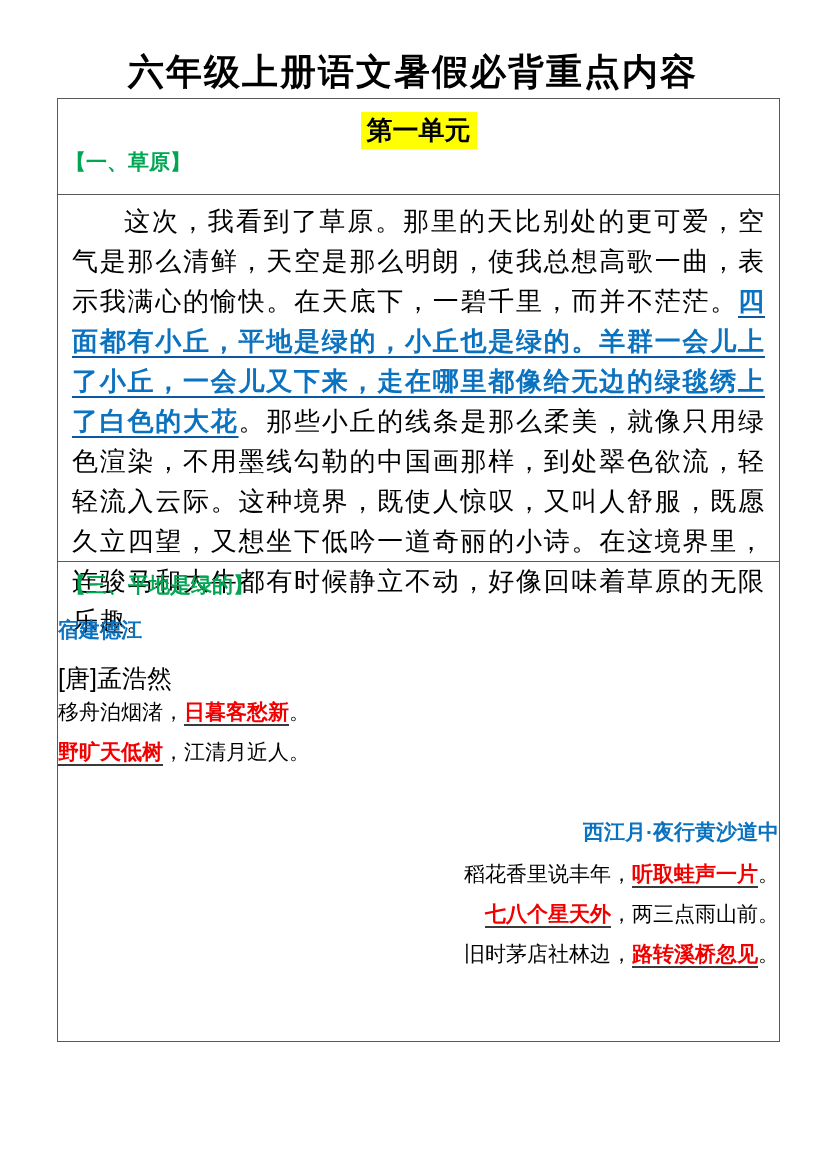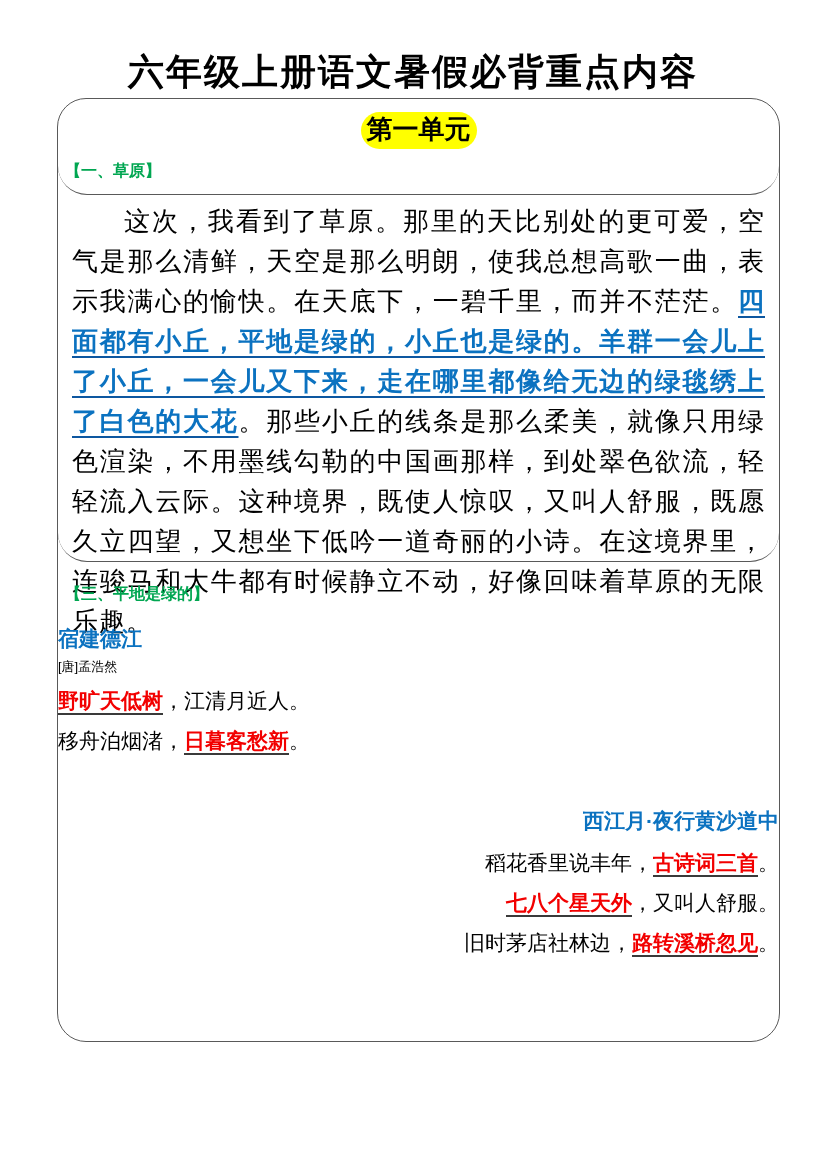--- a/index.html
+++ b/index.html
@@ -3,21 +3,21 @@
 <meta charset="utf-8">
 <style>
   :root{
     --green:#00A651;
     --blue:#0b72c0;
     --red:#f20000;
     --yellow:#FFFF00;
     --line:#595959;
     --ink:#000000;
   }
-  *{margin:0;padding:0;box-sizing:border-box;border-radius:29px;}
+  *{margin:0;padding:0;box-sizing:border-box;}
   html,body{background:#ffffff;}
   .page{
     position:relative;
     width:826px;height:1168px;
     background:#ffffff;
     font-family:"Liberation Sans","DejaVu Sans",sans-serif;
     color:var(--ink);
     overflow:hidden;
   }
   .doc-title{
@@ -37,29 +37,27 @@
     border-bottom:1px solid var(--line);
   }
   .unit-line{text-align:center;padding-top:13px;}
   .unit-badge{
     display:inline-block;
     background:var(--yellow);
     color:var(--ink);
     font-size:26px;font-weight:bold;
     padding:2px 6px;
     line-height:1.25;
-    font-family:Liberation Serif, serif;
   }
   .section-header{
     color:var(--green);
     font-weight:bold;
-    font-size:16px;
+    font-size:21px;
     line-height:26px;
     padding-left:7px;
-    margin-top:9px;
   }
   .row-paragraph{
     height:367px;
     border-bottom:1px solid var(--line);
     padding:6px 14px 0 14px;
   }
   .prose{
     font-size:26px;
     line-height:40px;
     letter-spacing:1px;
@@ -91,23 +89,23 @@
     margin-top:18px;
     text-align:left;
   }
   .poem-title{
     color:var(--blue);
     font-weight:bold;
     font-size:21px;
     line-height:28px;
   }
   .poem-author{
-    font-size:13px;
+    font-size:25px;
     line-height:28px;
-    margin-top:0;
+    margin-top:20px;
     color:var(--ink);
   }
   .poem-line{
     font-size:21px;
     line-height:40px;
     color:var(--ink);
   }
   .poem-center{
     margin-top:46px;
     text-align:right;
@@ -134,31 +132,31 @@
       <p class="prose" id="prose"><span class="seg-normal">这次，我看到了草原。那里的天比别处的更可爱，空气是那么清鲜，天空是那么明朗，使我总想高歌一曲，表示我满心的愉快。在天底下，一碧千里，而并不茫茫。</span><span class="seg-blue">四面都有小丘，平地是绿的，小丘也是绿的。羊群一会儿上了小丘，一会儿又下来，走在哪里都像给无边的绿毯绣上了白色的大花</span><span class="seg-normal">。那些小丘的线条是那么柔美，就像只用绿色渲染，不用墨线勾勒的中国画那样，到处翠色欲流，轻轻流入云际。这种境界，既使人惊叹，又叫人舒服，既愿久立四望，又想坐下低吟一道奇丽的小诗。在这境界里，连骏马和大牛都有时候静立不动，好像回味着草原的无限乐趣。</span></p>
     </div>
 
     <div class="row-poems">
       <div class="section-header">【三、平地是绿的】</div>
       <div class="poem-grid" id="poem-grid">
           <div>
             <div class="poem-title">宿建德江</div>
             <div class="poem-author">[唐]孟浩然</div>
             <div class="poem-lines">
+              <div class="poem-line"><span class="seg-normal">移舟泊烟渚，</span><span class="seg-red">日暮客愁新</span><span class="seg-normal">。</span></div>
               <div class="poem-line"><span class="seg-red">野旷天低树</span><span class="seg-normal">，江清月近人。</span></div>
-              <div class="poem-line"><span class="seg-normal">移舟泊烟渚，</span><span class="seg-red">日暮客愁新</span><span class="seg-normal">。</span></div>
             </div>
           </div>
         </div>
       <div class="poem-center" id="poem-center">
           <div>
             <div class="poem-title">西江月·夜行黄沙道中</div>
             <div class="poem-lines">
-              <div class="poem-line"><span class="seg-normal">稻花香里说丰年，</span><span class="seg-red">古诗词三首</span><span class="seg-normal">。</span></div>
-              <div class="poem-line"><span class="seg-red">七八个星天外</span><span class="seg-normal">，又叫人舒服。</span></div>
+              <div class="poem-line"><span class="seg-normal">稻花香里说丰年，</span><span class="seg-red">听取蛙声一片</span><span class="seg-normal">。</span></div>
+              <div class="poem-line"><span class="seg-red">七八个星天外</span><span class="seg-normal">，两三点雨山前。</span></div>
               <div class="poem-line"><span class="seg-normal">旧时茅店社林边，</span><span class="seg-red">路转溪桥忽见</span><span class="seg-normal">。</span></div>
             </div>
           </div>
         </div>
     </div>
 
   </div>
 </div>
 
 </body></html>

